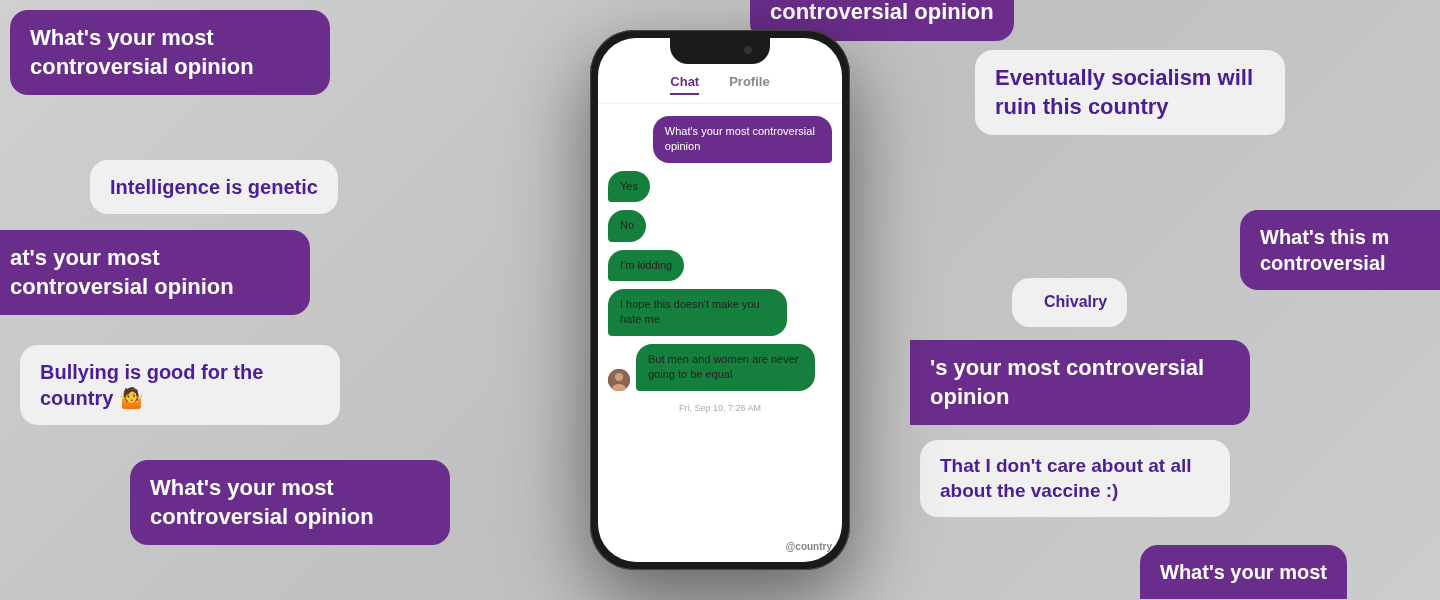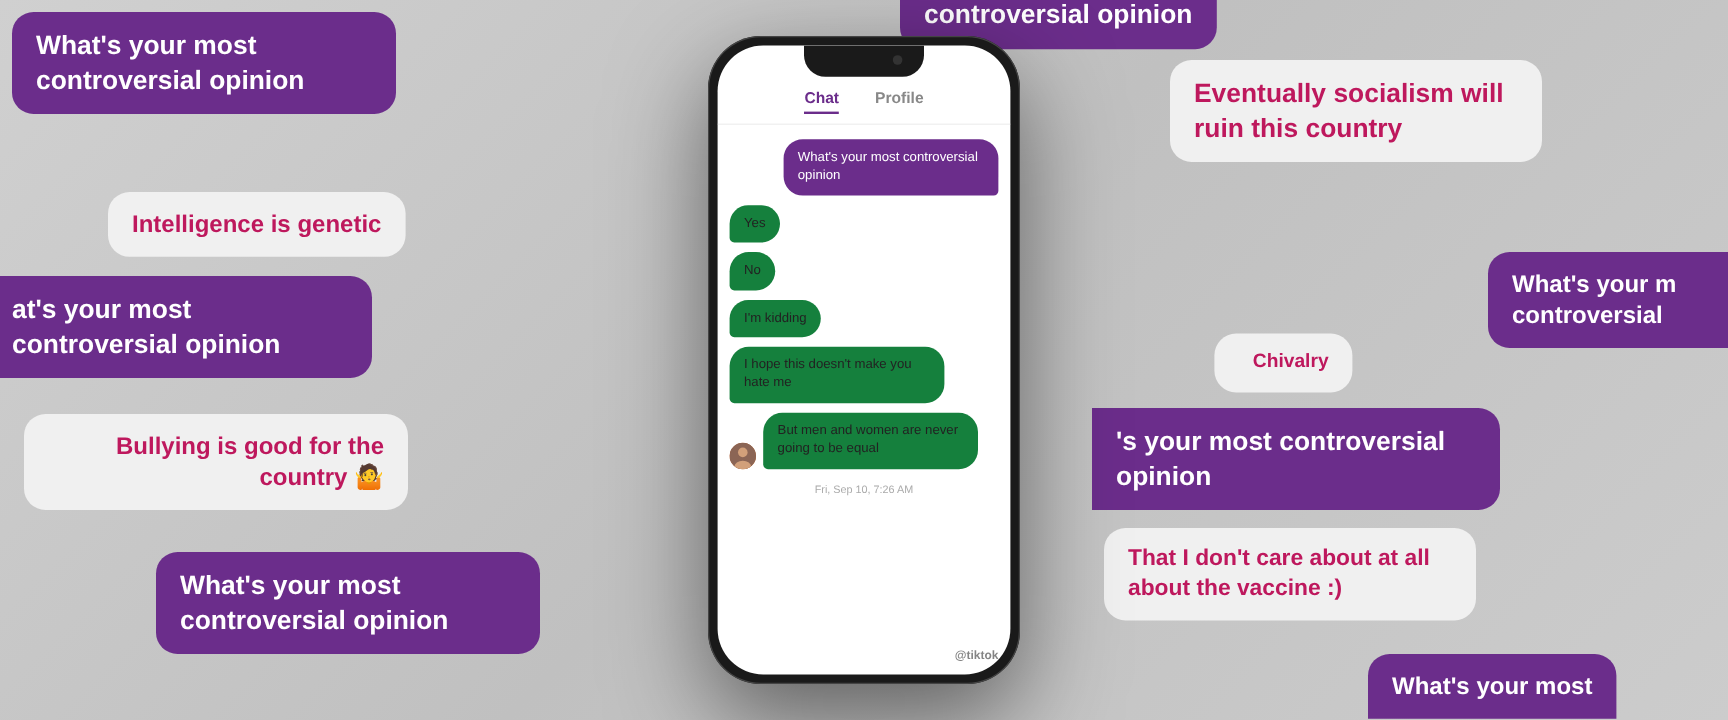--- a/index.html
+++ b/index.html
@@ -38,21 +38,21 @@
       font-weight: 600;
       line-height: 1.3;
       max-width: 320px;
     }
     .bubble-purple {
       background: #6b2d8b;
       color: white;
     }
     .bubble-white {
       background: #f0f0f0;
-      color: #be185d;
+      color: #4c1d95;
     }
 
     
     .phone-wrapper {
       position: absolute;
       left: 50%;
       top: 50%;
       transform: translate(-50%, -50%);
       z-index: 10;
     }
@@ -186,29 +186,29 @@
 <body>
 
 <div class="scene"></div>
 
 <div class="bubble bubble-purple" style="top:10px;left:10px;font-size:22px;">What's your most controversial opinion</div>
 
 <div class="bubble bubble-white" style="top:160px;left:90px;font-size:20px;">Intelligence is genetic</div>
 
 <div class="bubble bubble-purple" style="top:230px;left:-10px;font-size:22px;border-radius:0 18px 18px 0;">at's your most controversial opinion</div>
 
-<div class="bubble bubble-white" style="top:345px;left:20px;font-size:20px;text-align:right;">Bullying is good for the country 🤷</div>
+<div class="bubble bubble-white" style="top:345px;left:20px;font-size:20px;">Bullying is good for the country 🤷</div>
 
 <div class="bubble bubble-purple" style="top:460px;left:130px;font-size:22px;">What's your most controversial opinion</div>
 
 <div class="bubble bubble-purple" style="top:-16px;left:750px;font-size:22px;border-radius:0 0 18px 18px;">controversial opinion</div>
 
 <div class="bubble bubble-white" style="top:50px;left:975px;font-size:22px;max-width:310px;">Eventually socialism will ruin this country</div>
 
-<div class="bubble bubble-purple" style="top:210px;left:1240px;font-size:20px;max-width:220px;border-radius:18px 0 0 18px;">What's your m controversial</div>
+<div class="bubble bubble-purple" style="top:210px;left:1240px;font-size:20px;max-width:220px;border-radius:18px 0 0 18px;">What's this m controversial</div>
 
 <div class="bubble bubble-white" style="top:278px;left:1012px;font-size:16px;padding-left:32px;">Chivalry</div>
 
 <div class="bubble bubble-purple" style="top:340px;left:910px;font-size:22px;max-width:340px;border-radius:0 18px 18px 0;">'s your most controversial opinion</div>
 
 <div class="bubble bubble-white" style="top:440px;left:920px;font-size:19px;max-width:310px;">That I don't care about at all about the vaccine :)</div>
 
 <div class="bubble bubble-purple" style="top:545px;left:1140px;font-size:20px;max-width:340px;border-radius:18px 18px 0 0;">What's your most</div>
 
 <div class="phone-wrapper">
@@ -239,17 +239,17 @@
               <circle cx="11" cy="8" r="4" fill="#D2A07A"></circle>
               <ellipse cx="11" cy="20" rx="7" ry="5" fill="#D2A07A"></ellipse>
             </svg>
           </div>
           <div class="msg msg-received">But men and women are never going to be equal</div>
         </div>
 
 
         <div class="timestamp">Fri, Sep 10, 7:26 AM</div>
 
-        <div class="tiktok-logo">@tiktok</div>
+        <div class="tiktok-logo">@country</div>
       </div>
     </div>
   </div>
 </div>
 
 </body></html>

